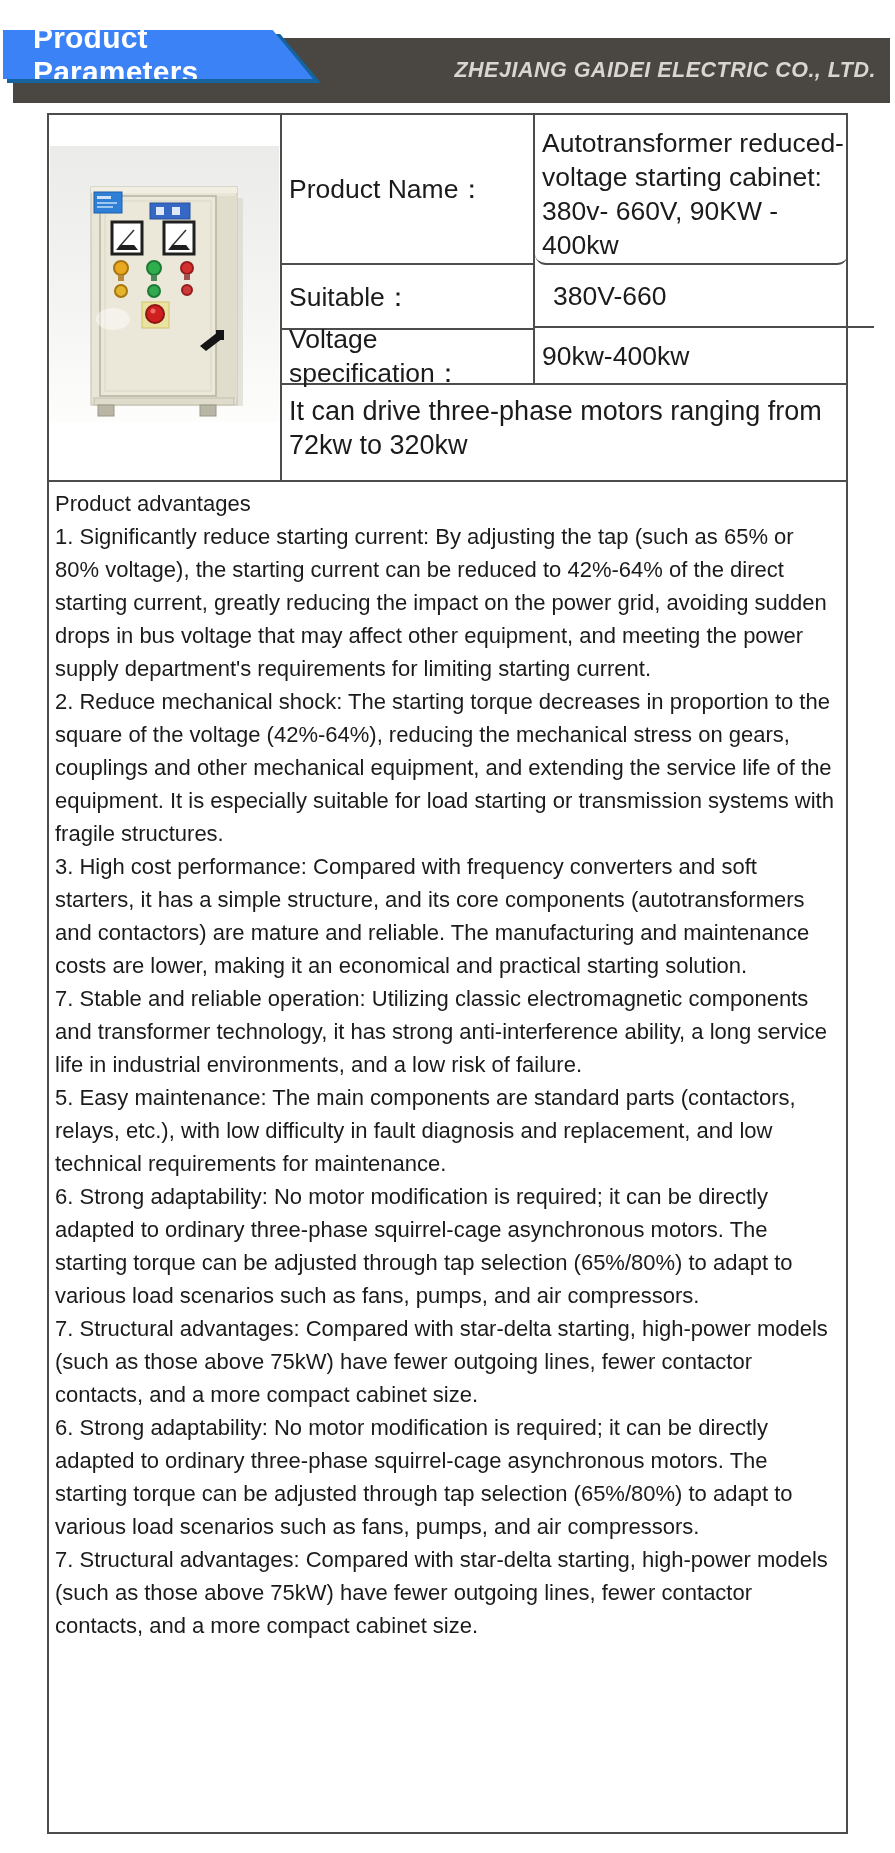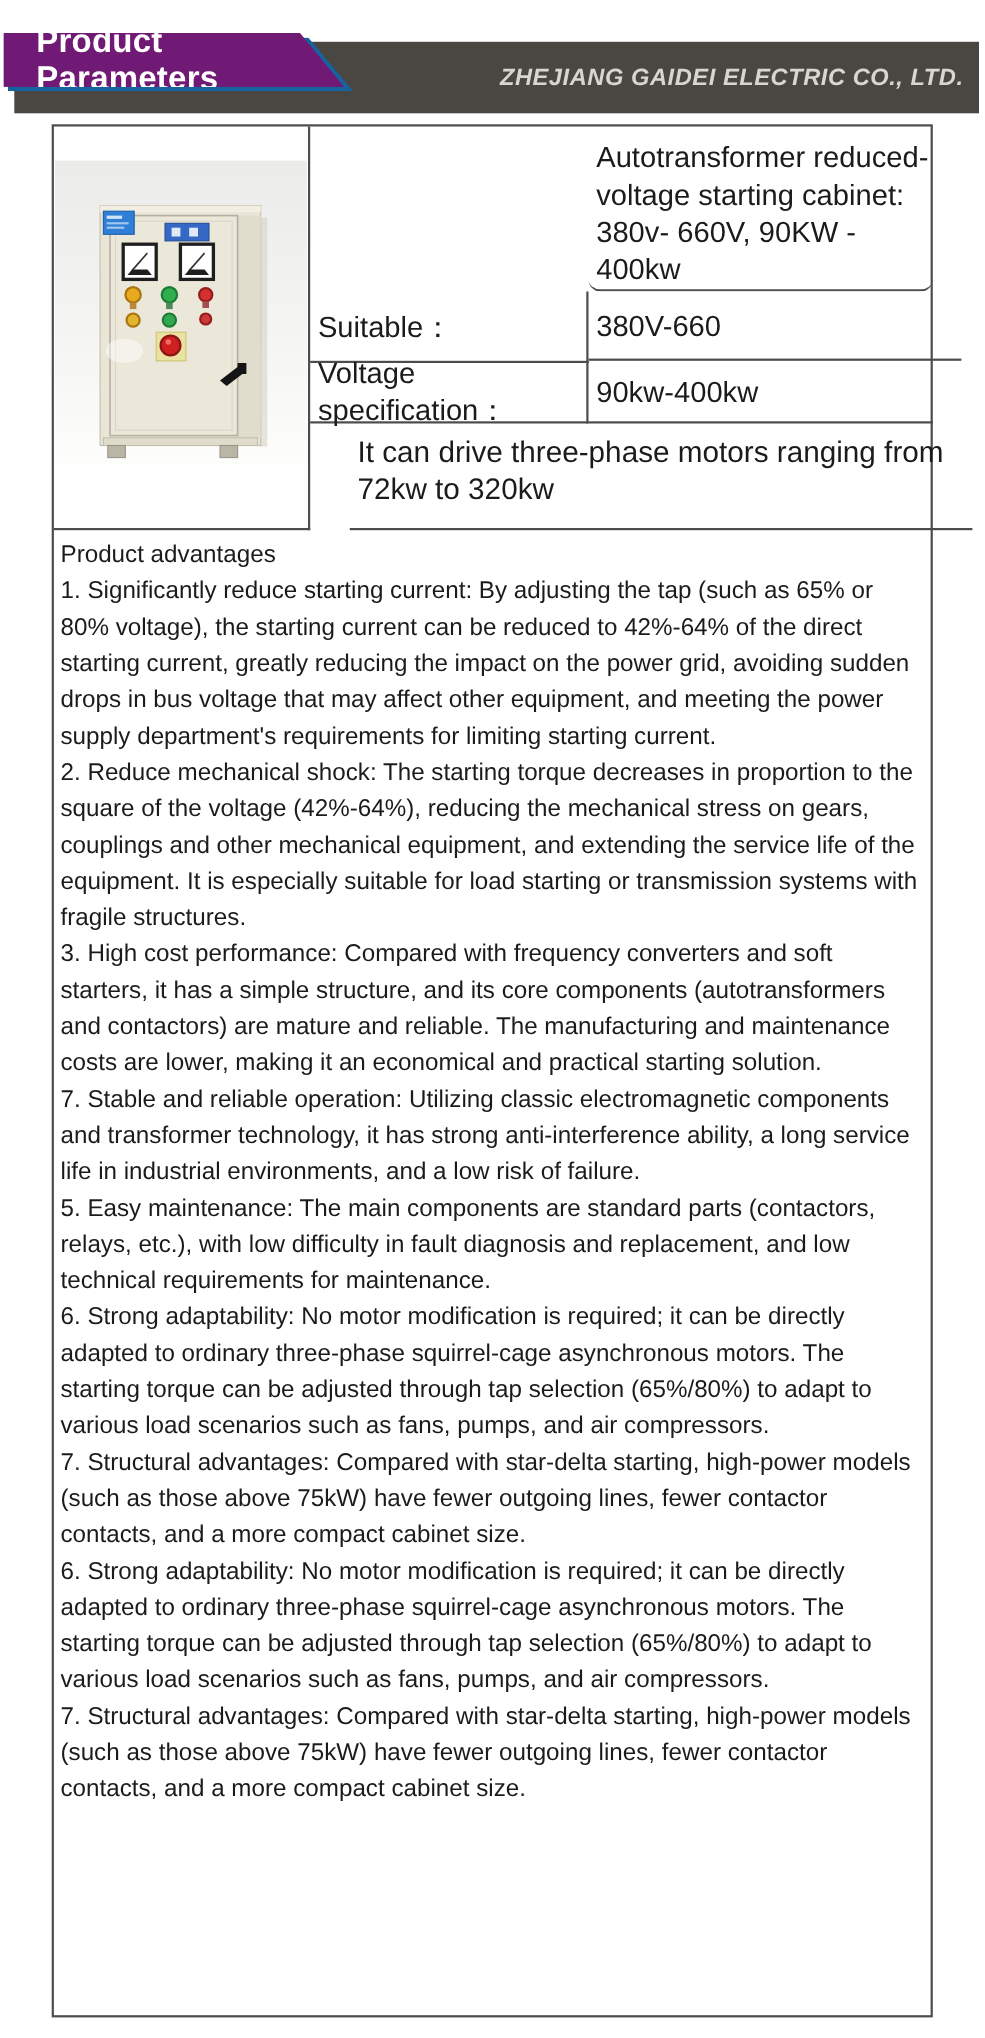--- a/index.html
+++ b/index.html
@@ -10,40 +10,40 @@
   
   .header-bar { position:absolute; left:13px; top:38px; width:877px; height:65px;
                 background:#4a4641; }
   .company { position:absolute; right:14px; top:0; height:65px; display:flex;
              align-items:center; font-style:italic; font-weight:700; font-size:21.5px;
              color:#d8d6d3; letter-spacing:.5px; }
   .flag-shadow { position:absolute; left:7px; top:34px; width:314px; height:49px;
                  background:#15639f;
                  clip-path:polygon(0 0, 87% 0, 100% 100%, 0 100%); }
   .flag { position:absolute; left:3px; top:30px; width:310px; height:49px;
-          background:#701a75; clip-path:polygon(0 0, 87% 0, 100% 100%, 0 100%);
+          background:#3b82f6; clip-path:polygon(0 0, 87% 0, 100% 100%, 0 100%);
           display:flex; align-items:center; }
   .flag span { color:#ffffff; font-weight:700; font-size:30px; padding-left:30px;
                letter-spacing:.2px; }
 
   
   .ptable { position:absolute; left:47px; top:113px; width:801px; height:1721px;
             border:2px solid #4c4c4c; background:#fff; }
   .cell { position:absolute; border-color:#4c4c4c; border-style:solid; border-width:0;
           font-size:26.5px; line-height:34px; }
   .b-r { border-right-width:2px; } .b-b { border-bottom-width:2px; }
 
   .cell-image   { left:0; top:0; width:233px; height:367px; }
   .cell-l1      { left:233px; top:0;     width:253px; height:150px; }
   .cell-v1      { left:486px; top:0;     width:313px; height:150px; padding:11px 4px 0 7px;border-radius:11px; }
   .cell-l2      { left:233px; top:150px; width:253px; height:65px; }
-  .cell-v2      { left:486px; top:150px; width:339px; height:63px;  display:flex; align-items:center; padding-left:7px; }
+  .cell-v2      { left:486px; top:150px; width:339px; height:63px;  display:flex; align-items:center; padding-left:18px; }
   .cell-l3      { left:233px; top:213px; width:253px; height:57px;  }
   .cell-v3      { left:486px; top:213px; width:313px; height:57px;  display:flex; align-items:center; padding-left:7px; }
-  .cell-note    { left:233px; top:270px; width:566px; height:97px;  padding:9px 6px 0 7px; font-size:27px;margin-left:36px; }
+  .cell-note    { left:233px; top:270px; width:566px; height:97px;  padding:9px 6px 0 7px; font-size:27px; }
   .cell-adv     { left:0;     top:367px; width:797px; height:1350px; padding:5px 4px 0 6px; }
 
   .label-cell { display:flex; align-items:center; padding-left:7px; }
 
   .cell-adv p, .cell-adv h3 { font-size:22px; font-weight:400; line-height:33px; }
 
   
   .photo { position:absolute; left:1px; top:31px; width:229px; height:276px;
            background:linear-gradient(180deg,#ebebea 0%,#f4f4f2 55%,#fdfdfc 100%); }
   .photo svg { display:block; }
@@ -123,20 +123,23 @@
           <rect x="166" y="184" width="8" height="10" fill="#141414"></rect>
         </g>
 
         <rect x="44" y="252" width="140" height="7" fill="#dfdccc" stroke="#c2bfae"></rect>
         <rect x="48" y="259" width="16" height="11" fill="#b9b6a6" stroke="#9a9788"></rect>
         <rect x="150" y="259" width="16" height="11" fill="#b9b6a6" stroke="#9a9788"></rect>
       </svg>
     </div>
   </div>
 
+  <div class="cell cell-l1 label-cell b-r b-b">
+    <span>Product Name：</span>
+  </div>
   <div class="cell cell-v1 b-b">
     <span>Autotransformer reduced-voltage starting cabinet: 380v- 660V, 90KW - 400kw</span>
   </div>
 
   <div class="cell cell-l2 label-cell b-r b-b">
     <span>Suitable：</span>
   </div>
   <div class="cell cell-v2 b-b">
     <span>380V-660</span>
   </div>

